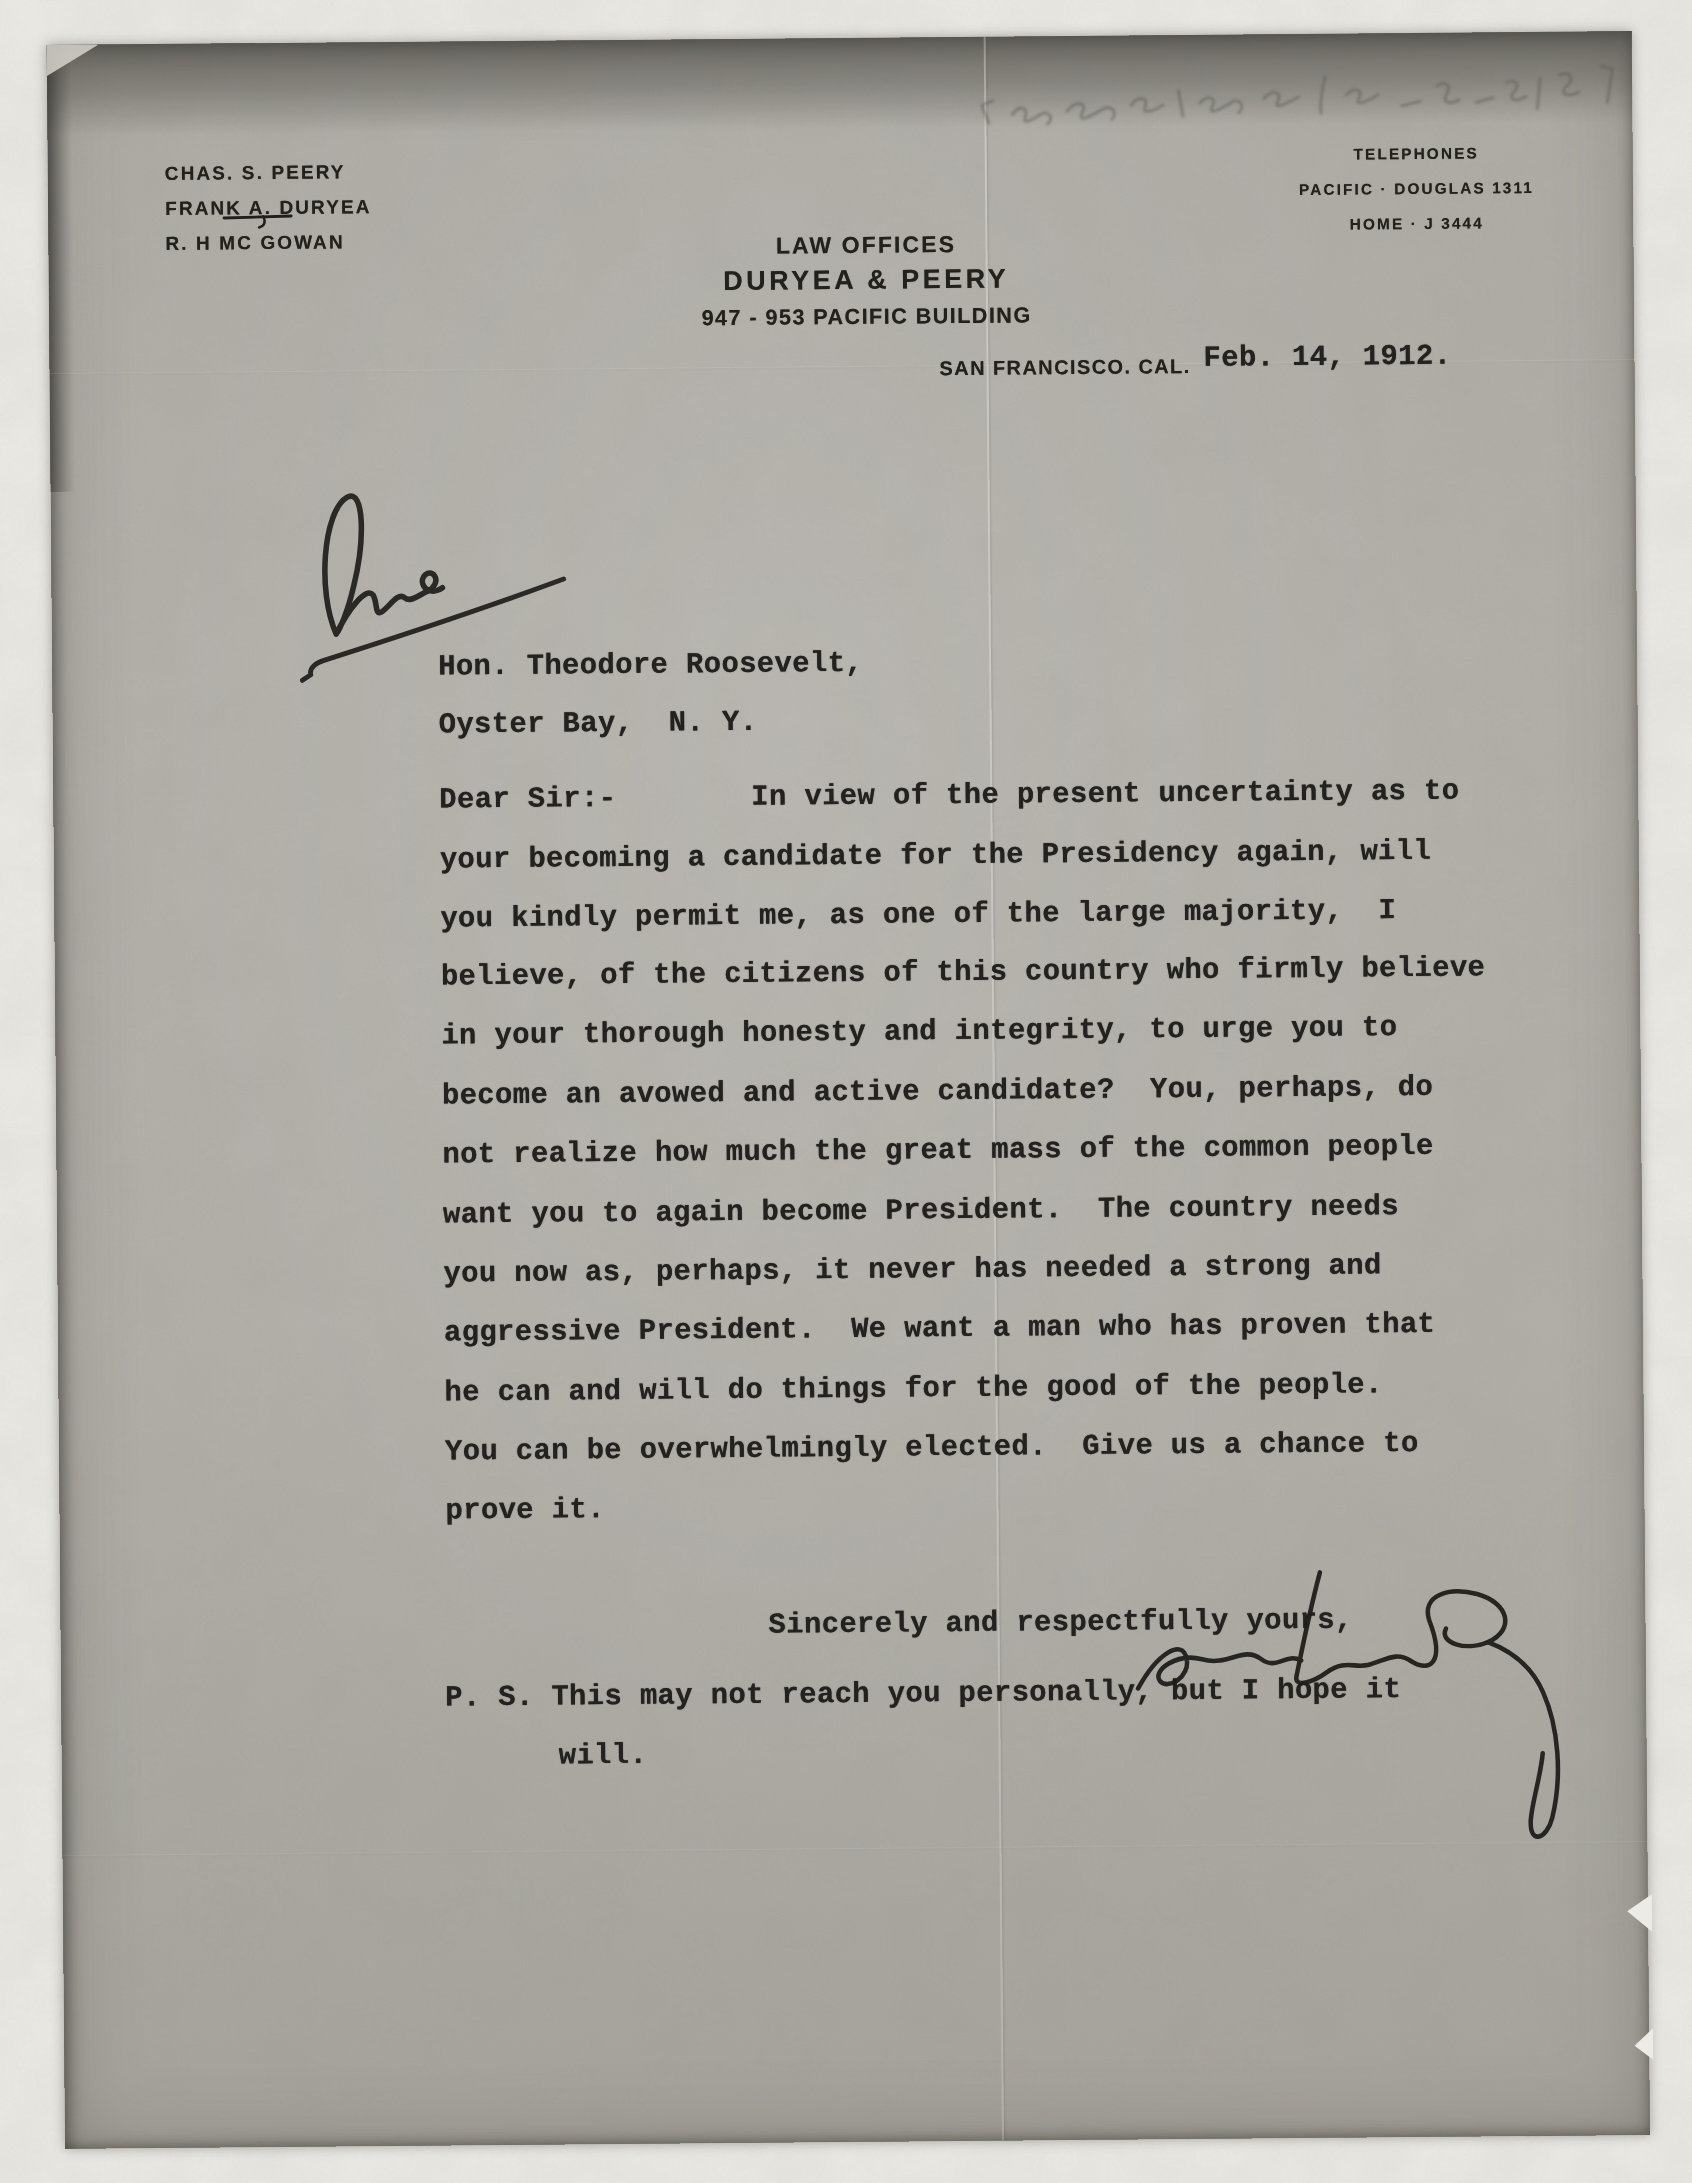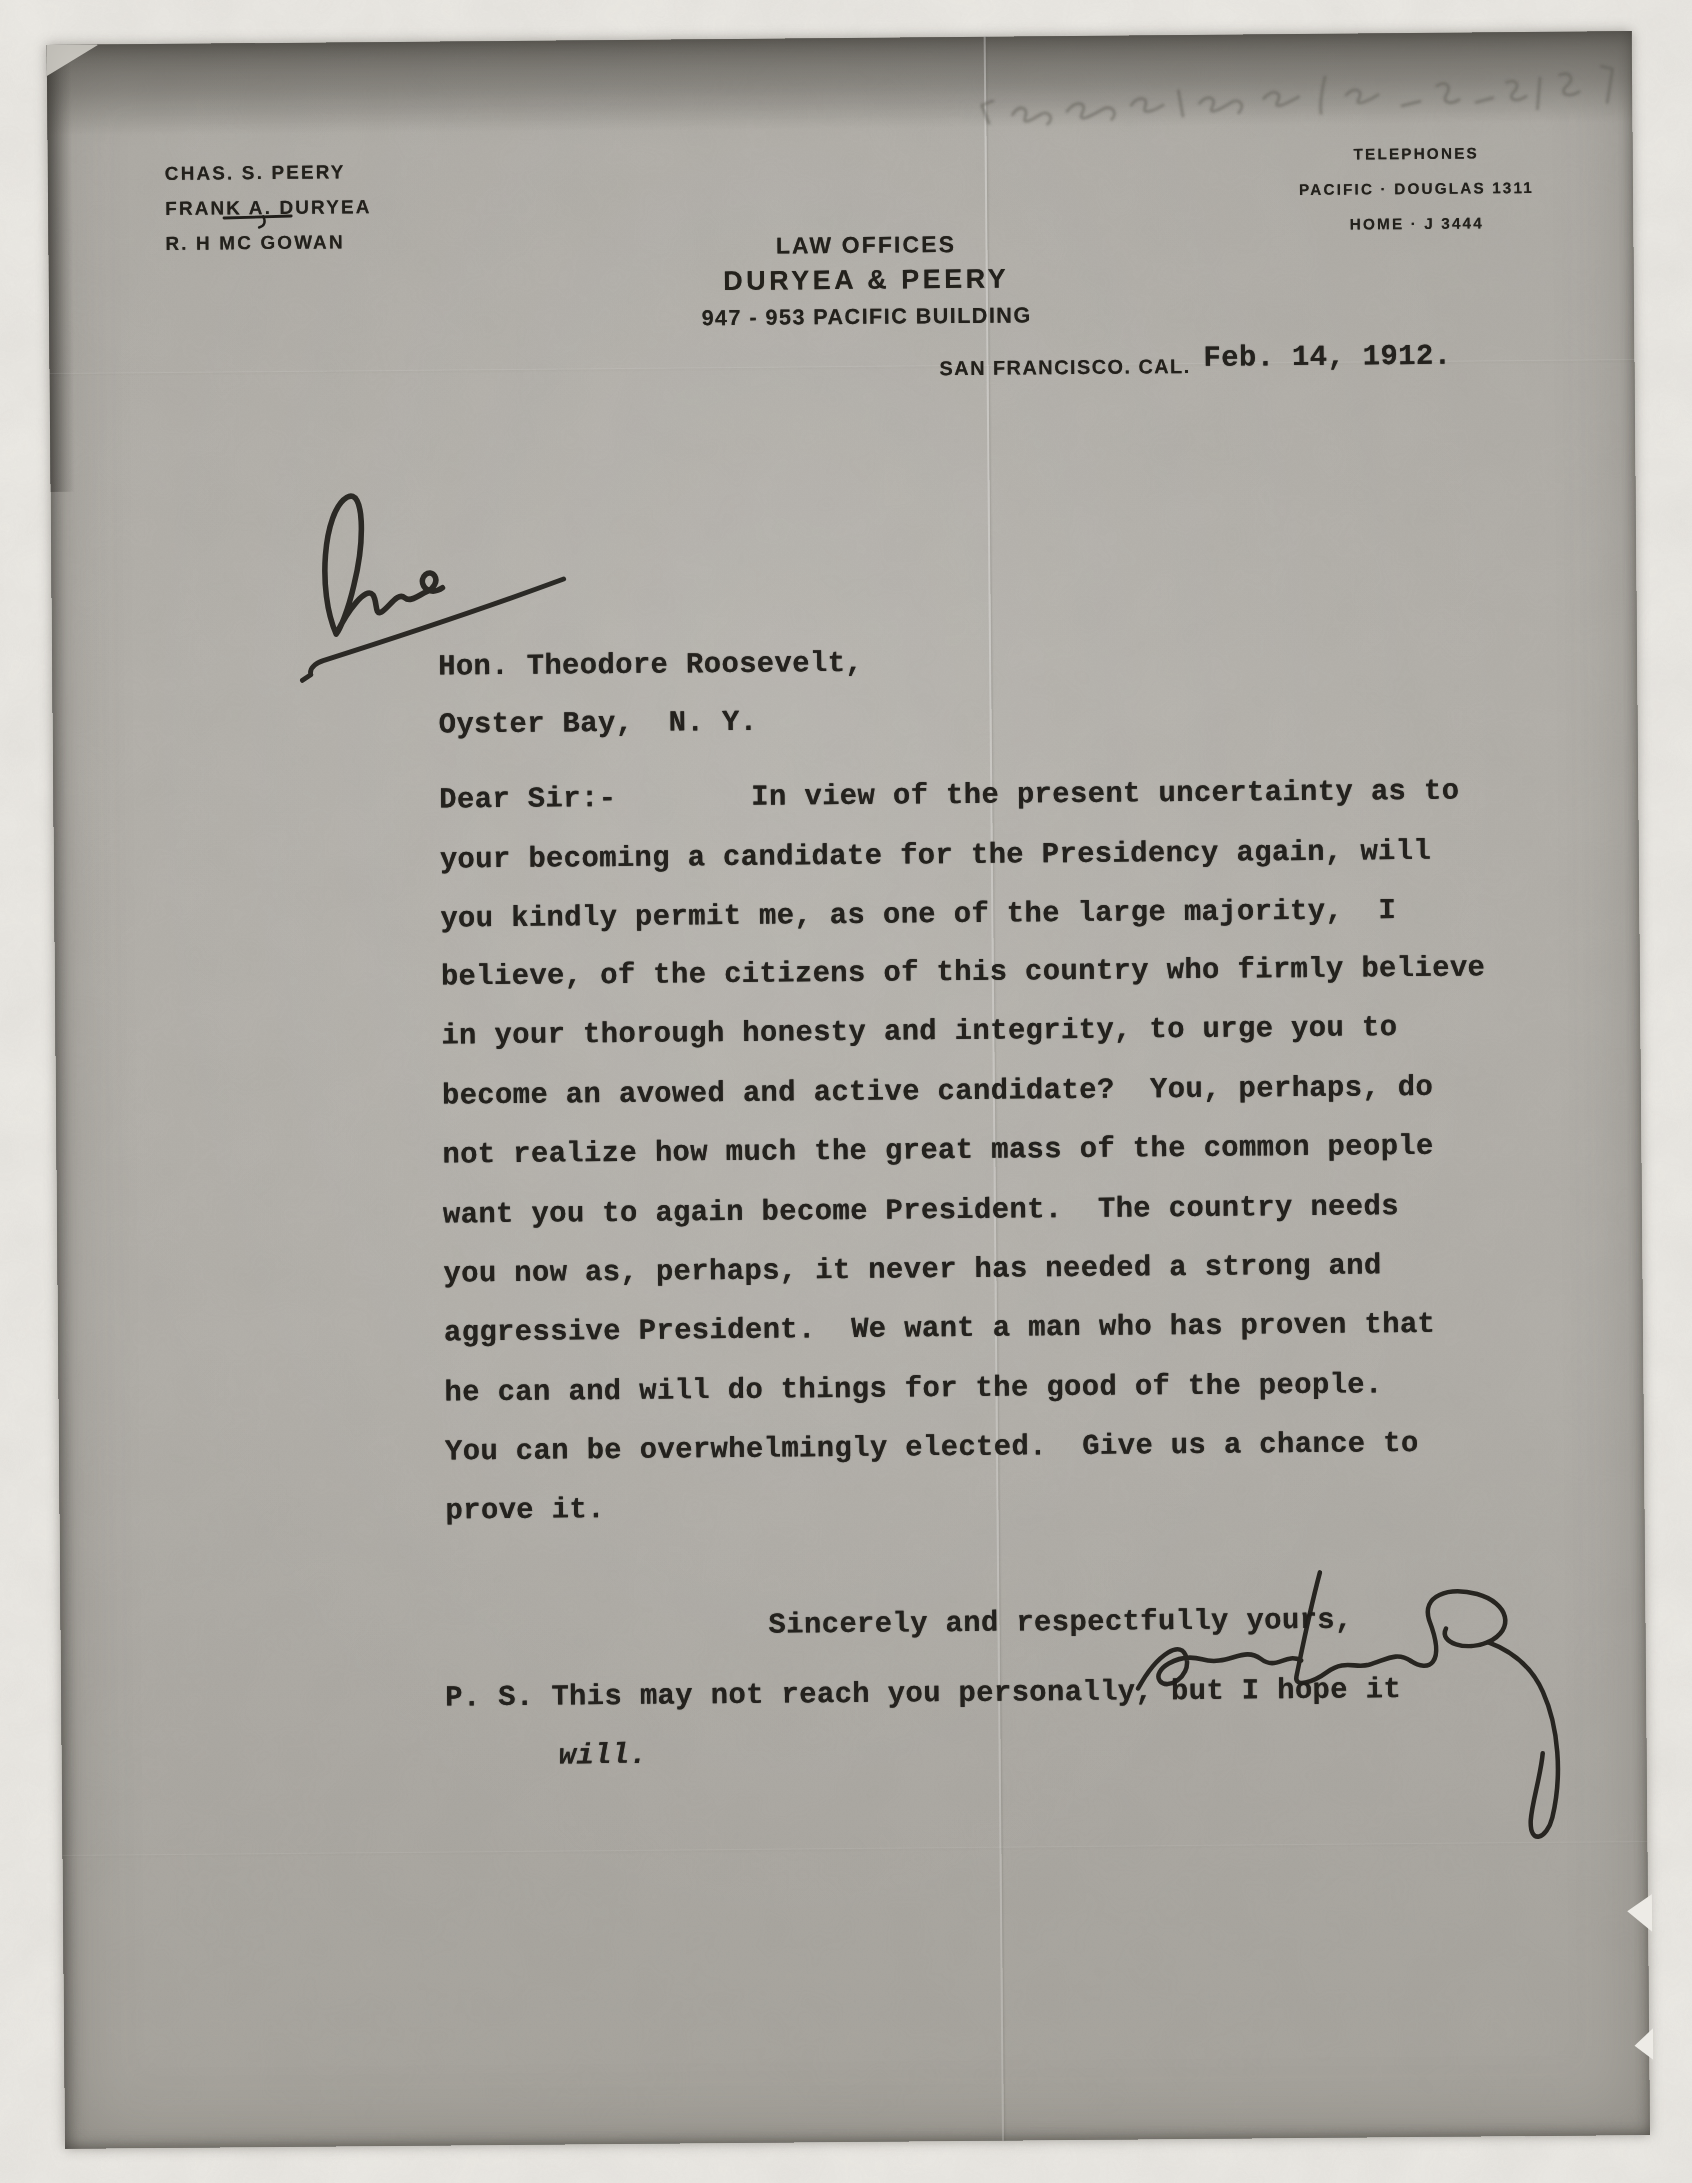--- a/index.html
+++ b/index.html
@@ -183,21 +183,21 @@
     <div class="tw bl" style="top:1097px;">not realize how much the great mass of the common people</div>
     <div class="tw bl" style="top:1157px;">want you to again become President.  The country needs</div>
     <div class="tw bl" style="top:1216px;">you now as, perhaps, it never has needed a strong and</div>
     <div class="tw bl" style="top:1275px;">aggressive President.  We want a man who has proven that</div>
     <div class="tw bl" style="top:1335px;">he can and will do things for the good of the people.</div>
     <div class="tw bl" style="top:1394px;">You can be overwhelmingly elected.  Give us a chance to</div>
     <div class="tw bl" style="top:1453px;">prove it.</div>
 
     <div class="tw" style="left:708px;top:1570px;">Sincerely and respectfully yours,</div>
     <div class="tw" style="left:384px;top:1640px;">P. S. This may not reach you personally, but I hope it</div>
-    <div class="tw" style="left:497px;top:1699px;font-style:italic;">will.</div>
+    <div class="tw" style="left:497px;top:1699px;">will.</div>
 
     <svg class="ink" width="573" height="321" style="left:958px;top:1512px;" viewBox="0 0 820 460">
       <g stroke-width="6.5" opacity="0.95">
         <path d="M 170 202 C 198 152 234 130 240 160 C 245 186 212 206 201 191 C 191 176 226 151 262 161 C 300 172 321 142 346 161 C 369 179 381 152 404 164"></path>
         <path d="M 432 38 C 416 96 405 150 397 187 C 394 203 420 196 441 181 C 466 163 481 176 501 171 C 526 164 541 152 561 166"></path>
         <path d="M 561 166 C 586 183 612 172 588 108 C 577 72 616 60 657 71 C 702 84 712 122 672 140 C 641 153 601 141 612 120"></path>
         <path d="M 672 140 C 703 152 733 172 750 212 C 772 262 777 332 762 392 C 754 423 729 432 731 396 C 733 370 746 332 749 300"></path>
       </g>
     </svg>
 

